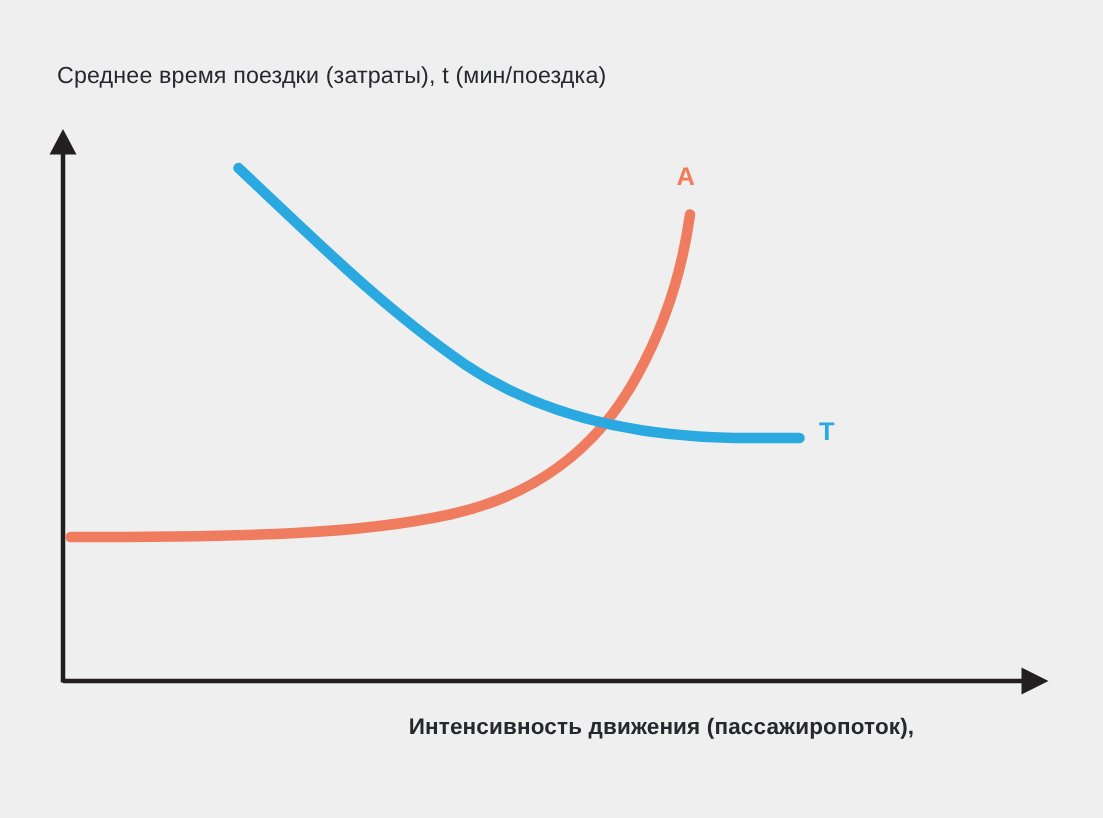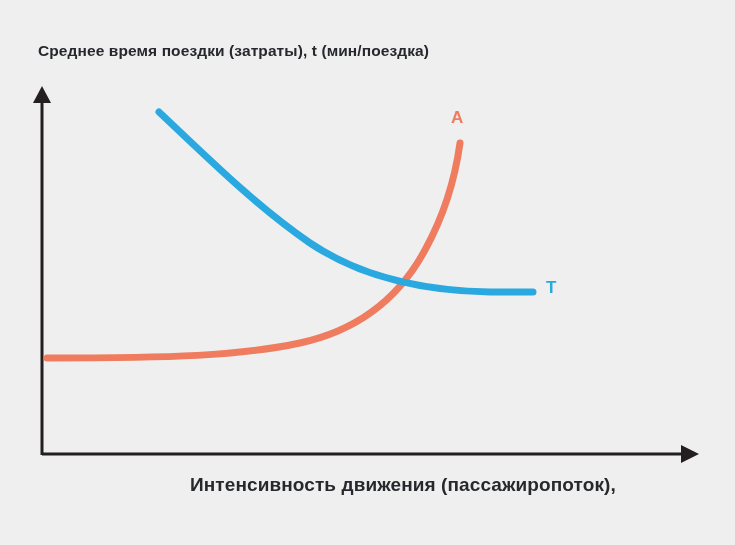--- a/index.html
+++ b/index.html
@@ -17,32 +17,32 @@
     position: relative;
     width: 735px;
     height: 545px;
     background: #efeff0;
   }
   .chart-title {
     position: absolute;
     left: 38px;
     top: 42px;
     font-size: 15.5px;
-    font-weight: bold;
+    font-weight: normal;
     color: #27282c;
     letter-spacing: 0.1px;
     white-space: nowrap;
   }
   .x-axis-title {
     position: absolute;
     left: 190px;
     top: 472px;
     width: 502px;
-    text-align: left;
-    font-size: 19px;
+    text-align: center;
+    font-size: 15px;
     font-weight: bold;
     color: #27282c;
     line-height: 25px;
     letter-spacing: 0.1px;
   }
   .x-axis-title-line {
     display: block;
   }
   .plot-svg {
     position: absolute;

